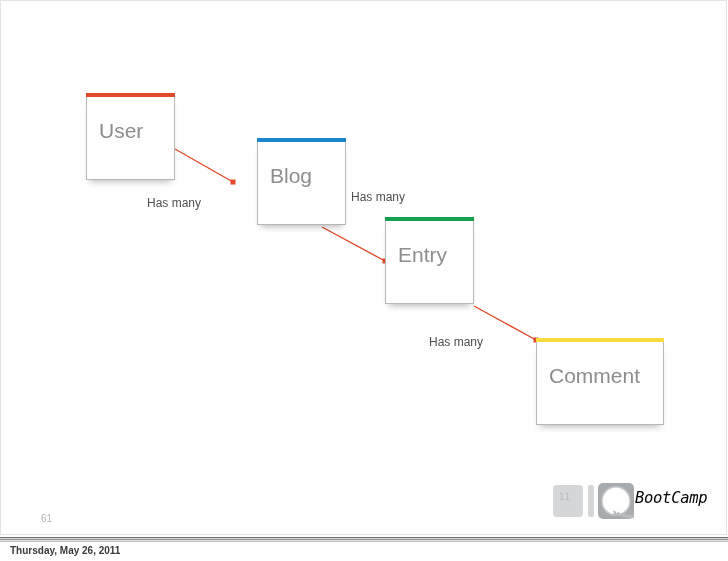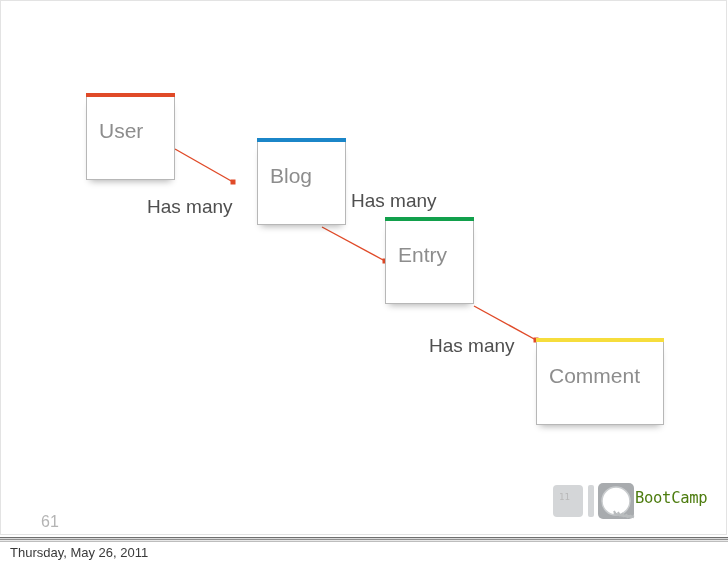--- a/index.html
+++ b/index.html
@@ -76,51 +76,52 @@
     position: absolute;
     left: 12px;
     font-size: 21px;
     color: #8d8d8d;
     white-space: nowrap;
   }
 
   
   .rel-label {
     position: absolute;
-    font-size: 19px;
+    font-size: 12px;
     color: #4f4f4f;
     white-space: nowrap;
   }
 
   
   #page-number {
     position: absolute;
     left: 40px;
     top: 512px;
-    font-size: 16px;
+    font-size: 10px;
     color: #b4b4b4;
   }
 
   
   #logo {
     position: absolute;
     left: 549px;
     top: 478px;
     width: 160px;
     height: 44px;
   }
   #logo-text {
     position: absolute;
     left: 85px;
     top: 10px;
     font-family: "DejaVu Sans Mono", "Liberation Mono", monospace;
     font-size: 15.5px;
-    color: #4d7c0f;
+    color: #000000;
     letter-spacing: -0.3px;
     white-space: nowrap;
+    font-style: italic;
   }
   #logo-num {
     position: absolute;
     left: 9px;
     top: 13px;
     font-family: "DejaVu Sans Mono", "Liberation Mono", monospace;
     font-size: 9px;
     color: #b9b9b9;
   }
 
@@ -137,23 +138,24 @@
        #d8d8d8 2px, #d8d8d8 3px,
        #8f8f8f 3px, #8f8f8f 4px,
        #e8e8e8 4px, #e8e8e8 5px,
        #bdbdbd 5px, #bdbdbd 6px,
        #ffffff 6px);
   }
   #footer-date {
     position: absolute;
     left: 10px;
     top: 545px;
-    font-size: 13px;
+    font-size: 10px;
     color: #3a3a3a;
     white-space: nowrap;
+    font-weight: bold;
   }
 </style>
 </head>
 <body>
 
 <div id="slide">
 
 
   <div id="diagram">
 

